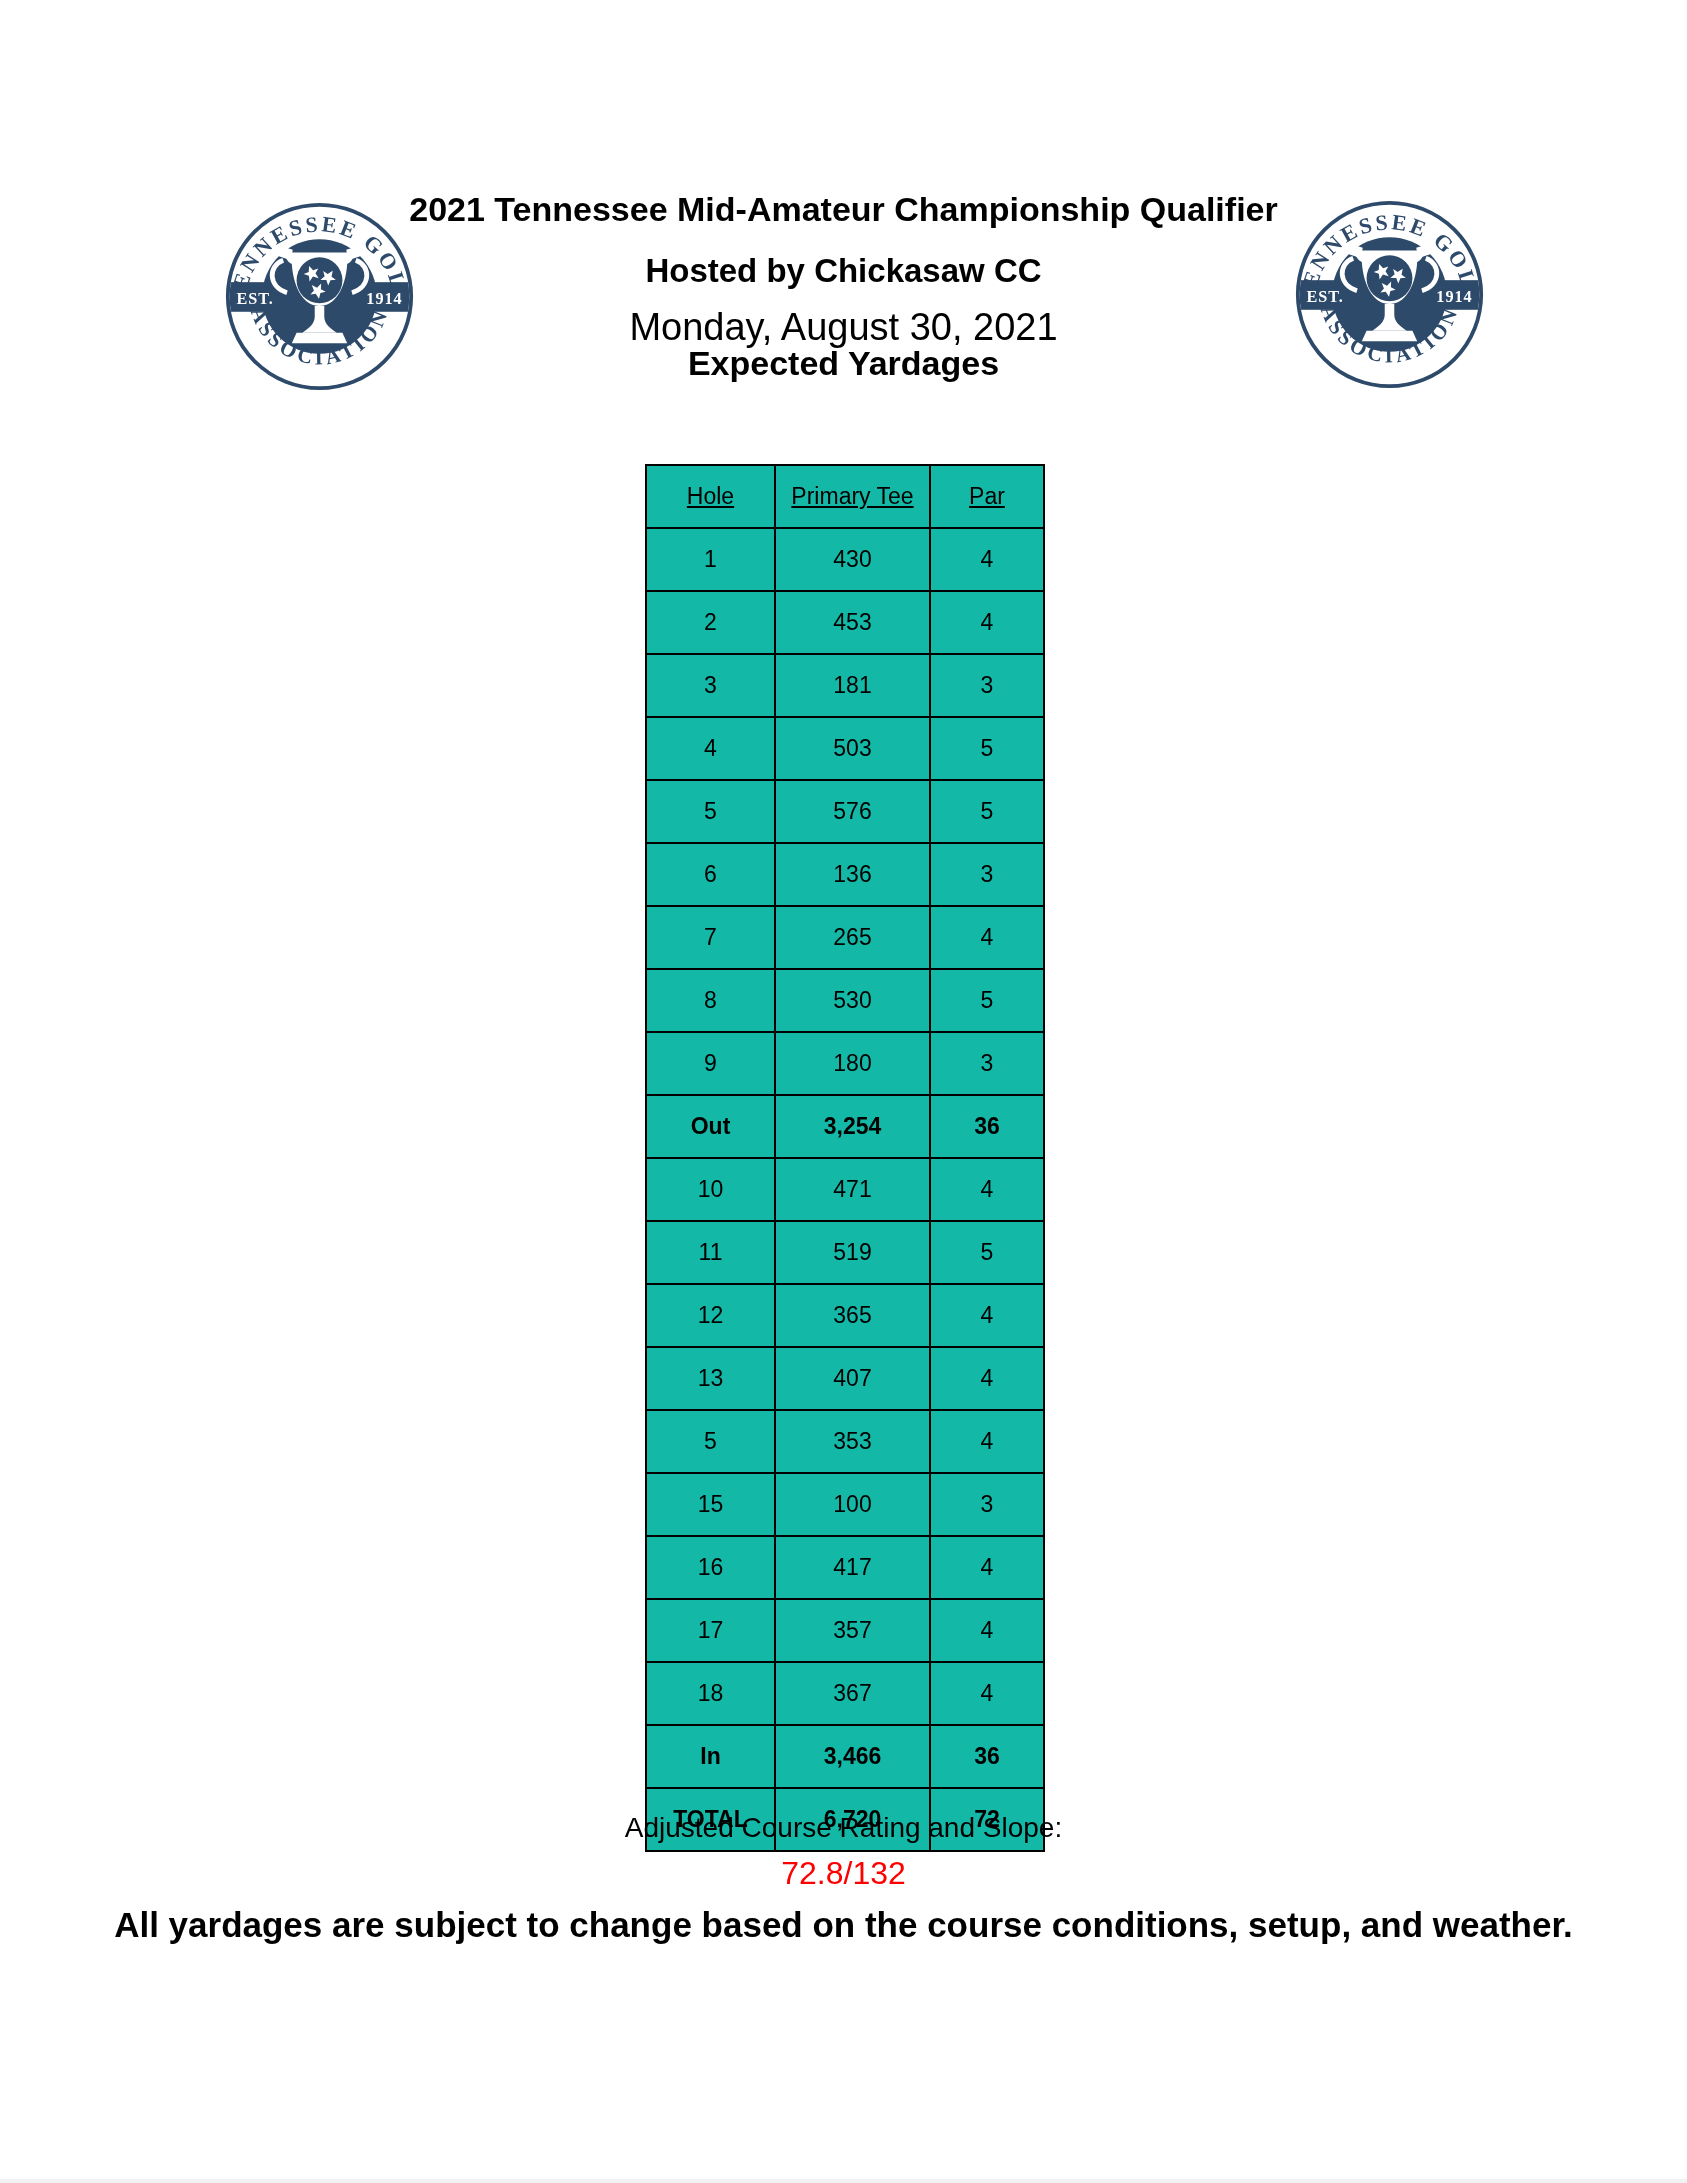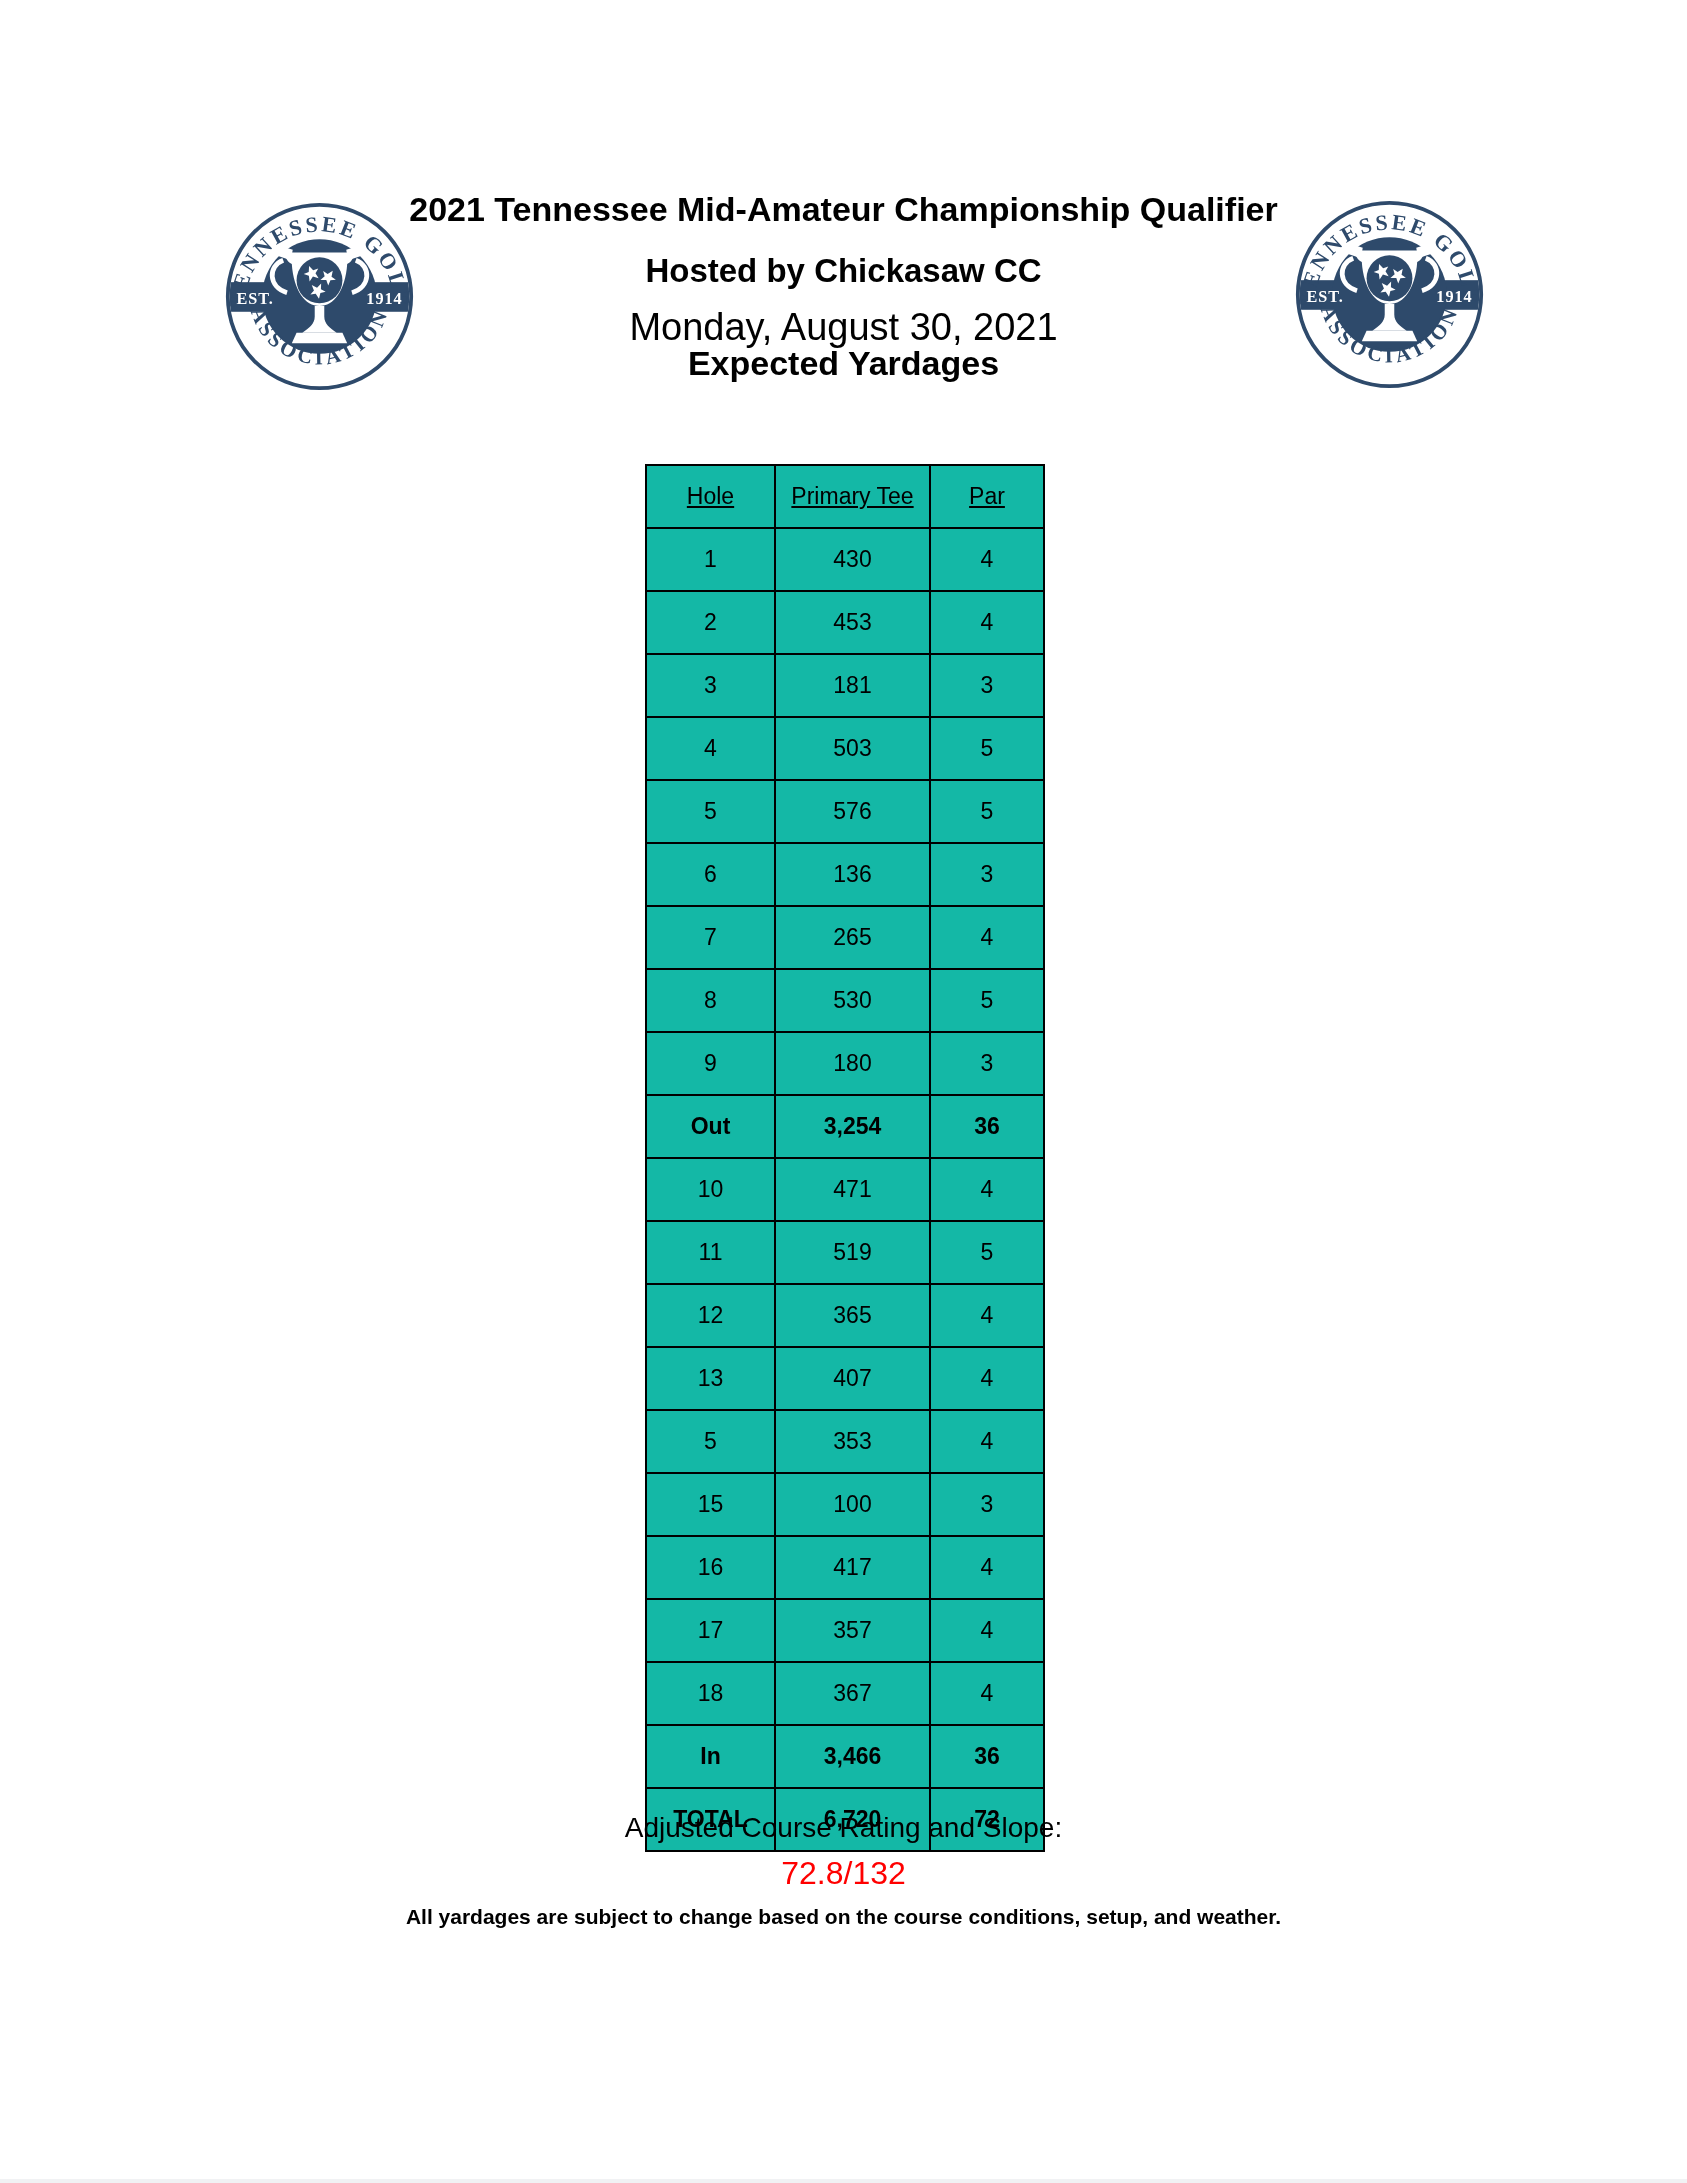--- a/index.html
+++ b/index.html
@@ -19,21 +19,21 @@
   table.yardage{position:absolute;left:645px;top:464px;border-collapse:collapse;
                 table-layout:fixed;background:#14b8a6;}
   .yardage col.c1{width:129px;} .yardage col.c2{width:155px;} .yardage col.c3{width:114px;}
   .yardage th,.yardage td{border:2.5px solid #000000;text-align:center;vertical-align:middle;
                           font-size:23px;padding:0;height:61px;}
   .yardage th{font-weight:400;text-decoration:underline;}
   .yardage tr.total-row td{font-weight:700;}
   .footer{position:absolute;top:1812px;left:0;width:100%;text-align:center;}
   .rating-label{font-size:28px;font-weight:400;}
   .rating-value{font-size:32px;color:#ff0000;margin-top:11px;}
-  .disclaimer{font-size:21px;font-weight:700;margin-top:12.7px;}
+  .disclaimer{font-size:35px;font-weight:700;margin-top:12.7px;}
   .bottom-edge{position:absolute;left:0;bottom:0;width:100%;height:4.2px;background:#f1f2f4;}
 </style>
 </head>
 <body>
 
 <div class="page">
 
   <div class="logo logo-left">
     <svg id="tga-seal-svg" viewBox="0 0 200 200" width="191" height="191">
       <defs>

